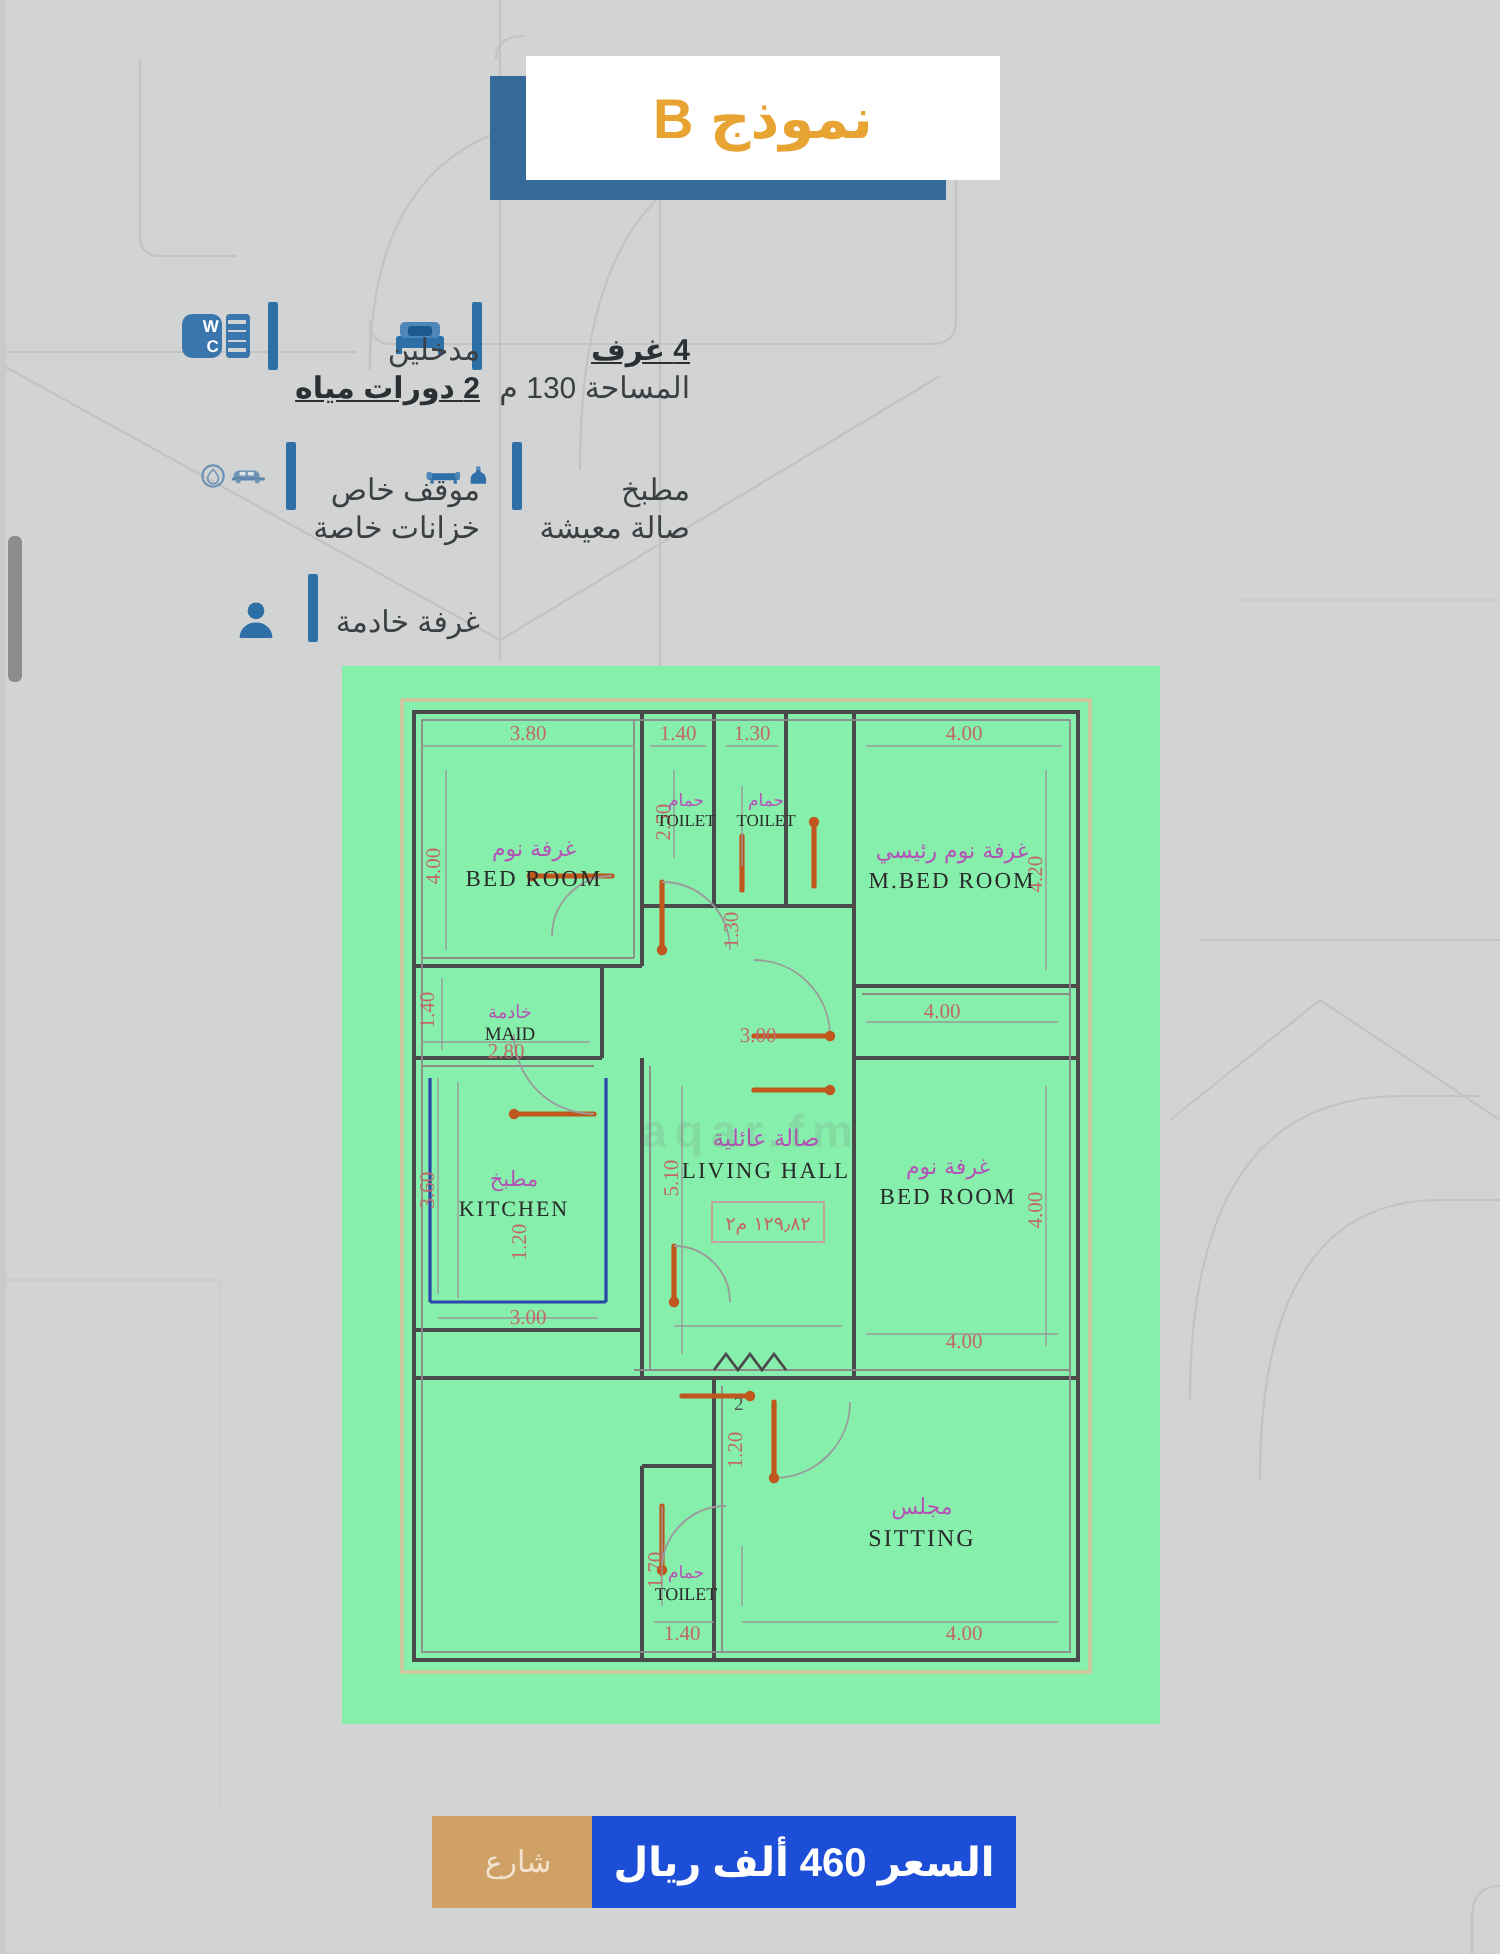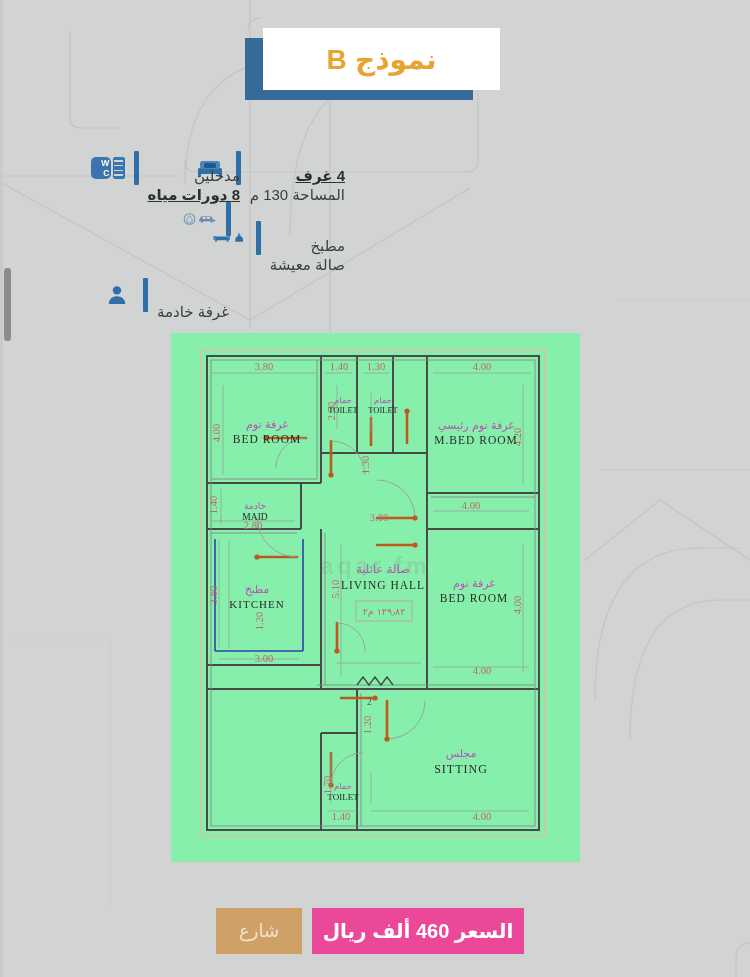--- a/index.html
+++ b/index.html
@@ -47,21 +47,21 @@
   .feat .bar{width:5px;height:34px;background:#2f6fa7;margin:0 9px;border-radius:1px;}
   .feat .txt{
     text-align:right;color:#3b3f43;font-size:15px;line-height:19px;direction:rtl;white-space:nowrap;margin-top:34px;
   }
   .feat .txt b{font-weight:bold;color:#2c3034;text-decoration:underline;}
 
   .feat-beds   {right:405px;top:4px;}
   .feat-kitchen{right:405px;top:74px;}
   .feat-doors  {right:510px;top:4px;}
   .feat-park   {right:510px;top:74px;}
-  .feat-maid   {right:521px;top:140px;}
+  .feat-maid   {right:510px;top:140px;align-items:flex-end;}
 
   .icn{display:block;}
   .wc-badge{
     width:26px;height:22px;background:#3a76ad;border-radius:5px;color:#ffffff;
     font-size:8.5px;font-weight:bold;letter-spacing:2px;
     display:flex;align-items:center;justify-content:center;font-family:"Liberation Sans",sans-serif;
   }
   .door-glyph{
     width:14px;height:22px;background:#3a76ad;border-radius:2px;
     display:flex;flex-direction:column;justify-content:space-evenly;align-items:center;
@@ -75,27 +75,27 @@
   }
   .plan-card svg{display:block;}
   .wm{
     position:absolute;left:50%;top:44%;transform:translate(-50%,-50%);
     color:rgba(120,120,120,.17);font-size:23px;letter-spacing:4px;font-weight:bold;
     pointer-events:none;white-space:nowrap;
   }
 
   
   .price-btn{
-    position:absolute;left:312px;top:908px;width:212px;height:46px;background:#ec4899;
+    position:absolute;left:296px;top:908px;width:212px;height:46px;background:#1d4ed8;
     color:#ffffff;font-size:20px;font-weight:bold;direction:rtl;
     display:flex;align-items:center;justify-content:center;
   }
   .street-tag{
     position:absolute;left:216px;top:908px;width:86px;height:46px;background:#cfa167;
-    color:#f3e2cd;font-size:18px;direction:rtl;
+    color:#f3e2cd;font-size:15px;direction:rtl;
     display:flex;align-items:center;justify-content:center;
   }
   .corner-curve{position:absolute;right:0;bottom:0;width:40px;height:40px;pointer-events:none;}
 </style>
 </head>
 <body>
 
 <div class="stage">
 
   <div class="bg-art">
@@ -179,40 +179,44 @@
             <i></i>
             <i></i>
             <i></i>
             <i></i>
           </div>
         <div class="wc-badge">W C</div>
       </div>
       <div class="bar"></div>
       <div class="txt">
         <div>مدخلين</div>
-        <div><b>8 دورات مياه</b></div>
+        <div><b>2 دورات مياه</b></div>
       </div>
     </div>
 
     <div class="feat feat-park">
       <div class="icons">
         <svg class="icn" width="32" height="14" viewBox="0 0 32 14" xmlns="http://www.w3.org/2000/svg">
           <path d="M3 9 v-2 c0-2.4 2-4.4 5-4.6 h12 c3 .2 5 2.2 5 4.6 v2 Z" fill="#6e93b5"></path>
           <rect x="1.5" y="8.2" width="28" height="2.6" rx="1.3" fill="#5c85ab"></rect>
           <circle cx="7" cy="11.4" r="2" fill="#6e93b5"></circle>
           <circle cx="23" cy="11.4" r="2" fill="#6e93b5"></circle>
           <rect x="8" y="3.6" width="5" height="3" fill="#dfe3e6"></rect>
           <rect x="15" y="3.6" width="5" height="3" fill="#dfe3e6"></rect>
         </svg>
         <svg class="icn" width="22" height="22" viewBox="0 0 22 22" xmlns="http://www.w3.org/2000/svg">
           <circle cx="11" cy="11" r="9" fill="none" stroke="#6e93b5" stroke-width="1.8"></circle>
           <path d="M11 5.5 C14.4 9 15.6 11 15.6 13 a4.6 4.6 0 0 1 -9.2 0 c0-2 1.2-4 4.6-7.5 Z" fill="none" stroke="#6e93b5" stroke-width="1.4"></path>
         </svg>
       </div>
       <div class="bar"></div>
+      <div class="txt">
+        <div>موقف خاص</div>
+        <div>خزانات خاصة</div>
+      </div>
     </div>
 
     <div class="feat feat-maid">
       <div class="icons">
         <svg class="icn" width="22" height="22" viewBox="0 0 22 22" xmlns="http://www.w3.org/2000/svg">
           <circle cx="11" cy="6.4" r="4.2" fill="#2f6fa7"></circle>
           <path d="M2.8 20 c0-4.8 3.6-7.8 8.2-7.8 s8.2 3 8.2 7.8 Z" fill="#2f6fa7"></path>
         </svg>
       </div>
       <div class="bar"></div>

